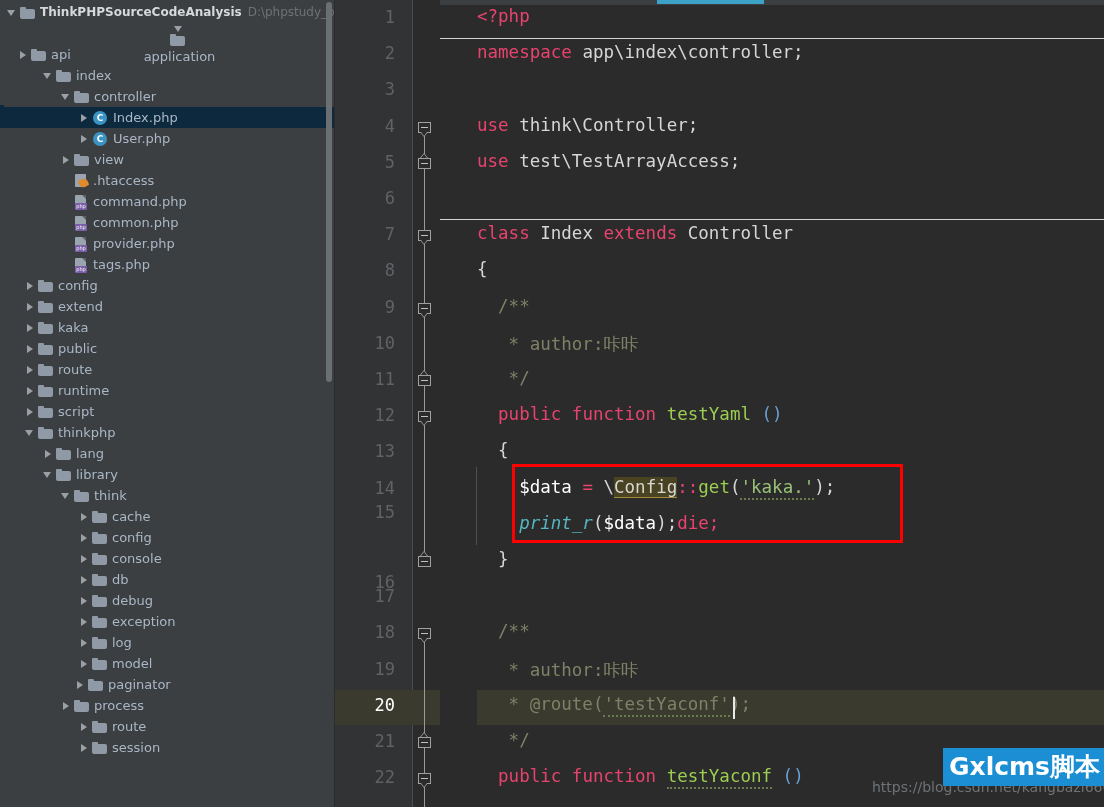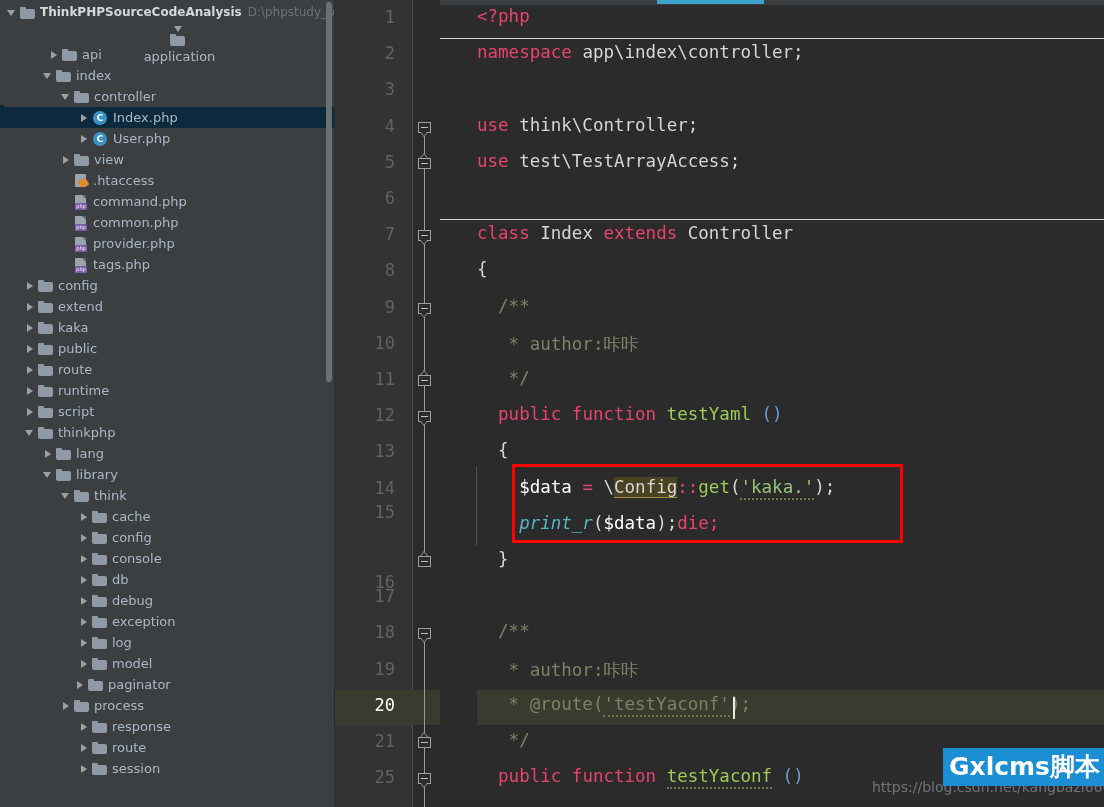--- a/index.html
+++ b/index.html
@@ -388,21 +388,21 @@
           <span class="rowlabel root">ThinkPHPSourceCodeAnalysis</span>
           <span class="rowsub">D:\phpstudy_pro</span>
         </div>
         <div class="row" style="padding-left: 24px; flex-direction: column;">
           <span class="arrow down"></span>
           <span class="ico ico-folder">
             <i></i>
           </span>
           <span class="rowlabel">application</span>
         </div>
-        <div class="row" style="padding-left: 48px;">
+        <div class="row" style="padding-left: 17px;">
           <span class="arrow right"></span>
           <span class="ico ico-folder">
             <i></i>
           </span>
           <span class="rowlabel">api</span>
         </div>
         <div class="row" style="padding-left: 42px;">
           <span class="arrow down"></span>
           <span class="ico ico-folder">
             <i></i>
@@ -616,27 +616,20 @@
             <i></i>
           </span>
           <span class="rowlabel">paginator</span>
         </div>
         <div class="row" style="padding-left: 60px;">
           <span class="arrow right"></span>
           <span class="ico ico-folder">
             <i></i>
           </span>
           <span class="rowlabel">process</span>
-        </div>
-        <div class="row" style="padding-left: 78px;">
-          <span class="arrow right"></span>
-          <span class="ico ico-folder">
-            <i></i>
-          </span>
-          <span class="rowlabel">response</span>
         </div>
         <div class="row" style="padding-left: 78px;">
           <span class="arrow right"></span>
           <span class="ico ico-folder">
             <i></i>
           </span>
           <span class="rowlabel">route</span>
         </div>
         <div class="row" style="padding-left: 78px;">
           <span class="arrow right"></span>
@@ -676,21 +669,21 @@
         <div class="lnum" style="top: 405.2px;">12</div>
         <div class="lnum" style="top: 441.4px;">13</div>
         <div class="lnum" style="top: 477.6px;">14</div>
         <div class="lnum" style="top: 502px;">15</div>
         <div class="lnum" style="top: 572px;">16</div>
         <div class="lnum" style="top: 586.2px;">17</div>
         <div class="lnum" style="top: 622.4px;">18</div>
         <div class="lnum" style="top: 658.6px;">19</div>
         <div class="lnum current" style="top: 694.8px;">20</div>
         <div class="lnum" style="top: 731px;">21</div>
-        <div class="lnum" style="top: 767.2px;">25</div>
+        <div class="lnum" style="top: 767.2px;">22</div>
       </div>
     <div id="folds">
         <div class="rail" style="top: 128.6px; height: 108.6px;"></div>
         <div class="rail" style="top: 237.2px; height: 325.8px;"></div>
         <div class="rail" style="top: 418.2px; height: 144.8px;"></div>
         <div class="rail" style="top: 635.4px; height: 144.8px;"></div>
         <div class="rail" style="top: 780.2px; height: 36.2px;"></div>
         <div class="fold start" style="left: 83px; top: 121.6px;">
           <span class="box"></span>
           <span class="tip"></span>

